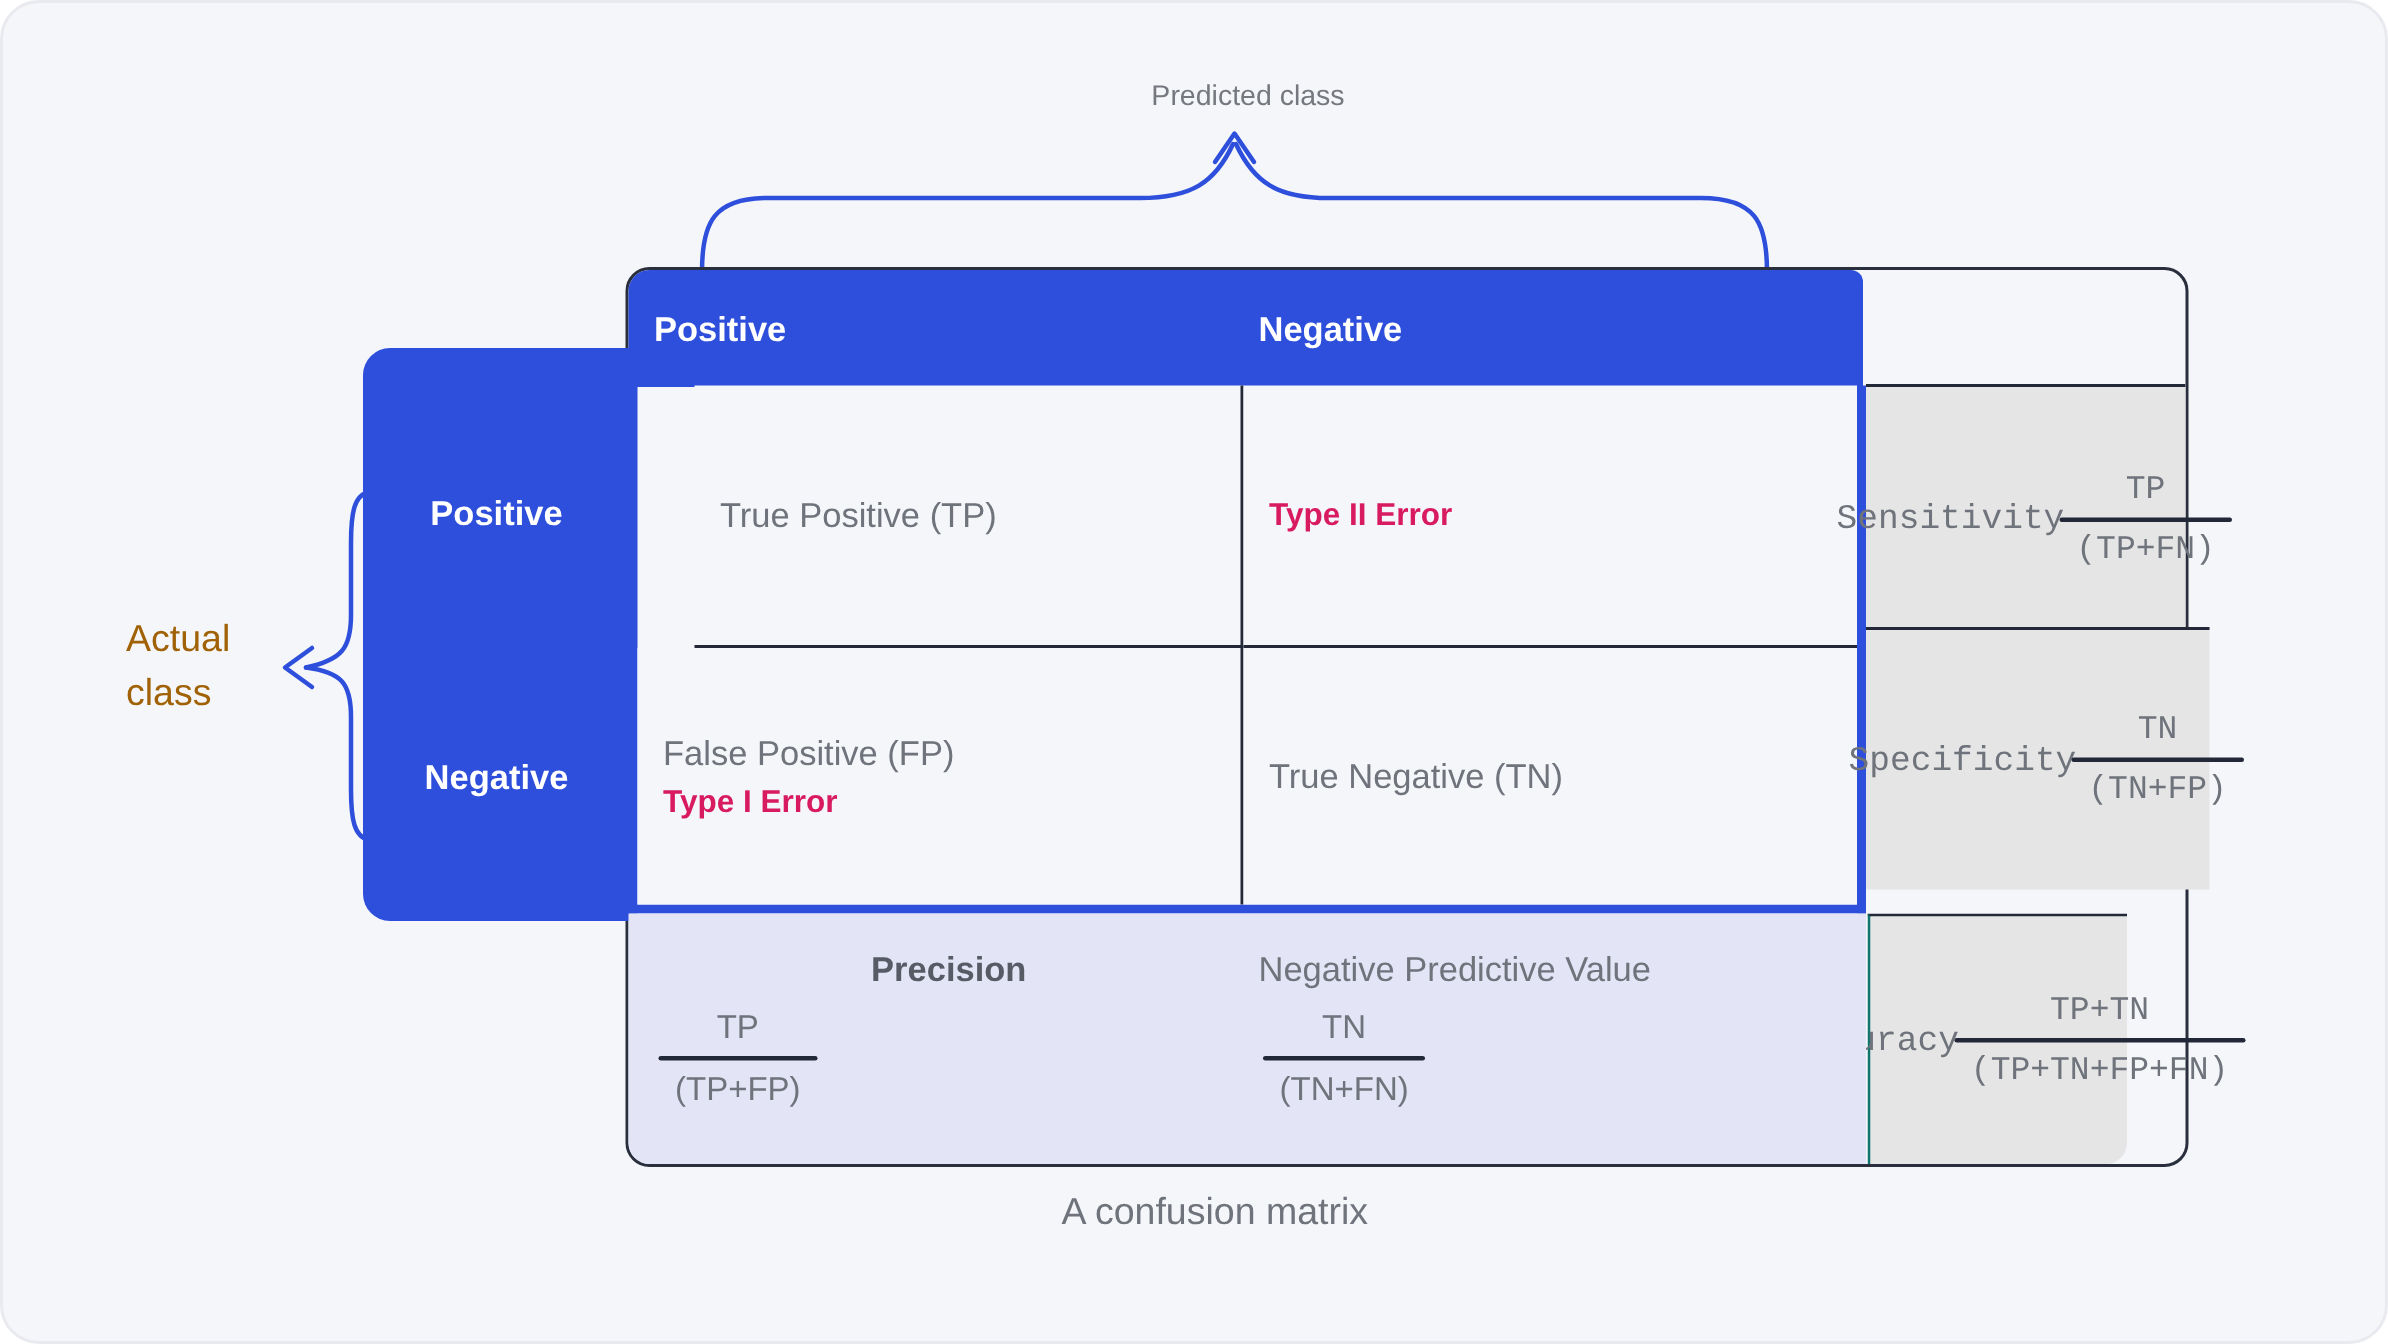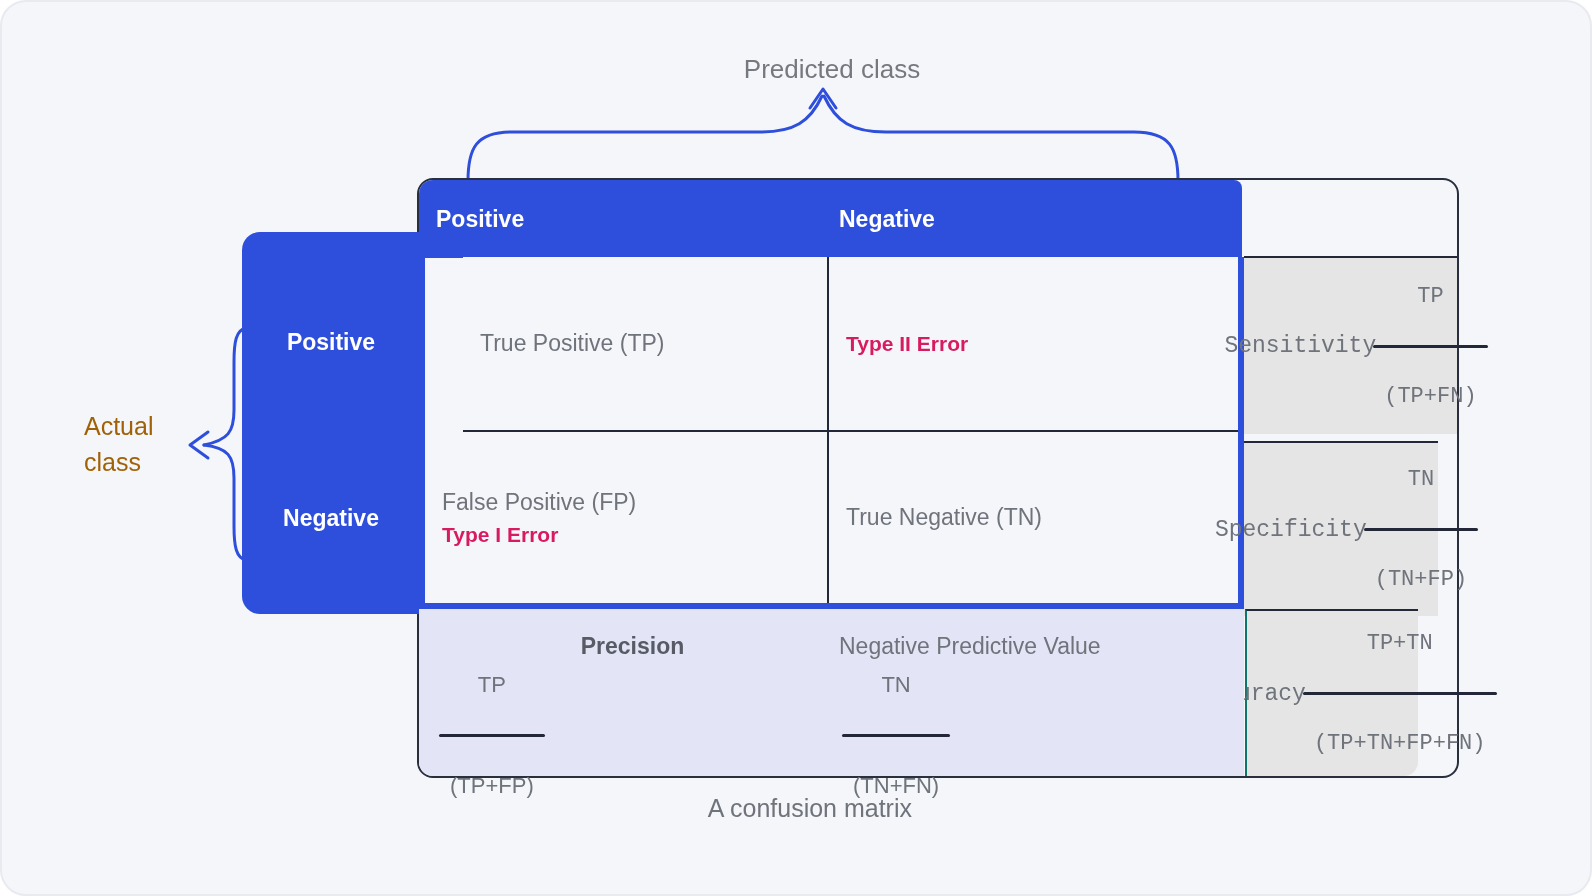--- a/index.html
+++ b/index.html
@@ -10,21 +10,21 @@
     border:2px solid #E8EAEF;
     border-radius:26px;
     overflow:hidden;
     box-sizing:border-box;
     font-family:"Liberation Sans", sans-serif;
     color:#6F737B;
   }
   .abs{position:absolute;}
 
   
-  .predicted-label{left:700px;top:52px;width:260px;text-align:center;font-size:26px;color:#75787F;}
+  .predicted-label{left:700px;top:52px;width:260px;text-align:center;font-size:19px;color:#75787F;}
   .actual-label{left:82px;top:406px;font-size:25px;color:#a16207;line-height:36px;}
 
   
   .outer-table{
     left:415px;top:176px;width:1042px;height:600px;
     border:2px solid #2A2F3E;border-radius:16px;
     background:#F5F6FA;box-sizing:border-box;
   }
 
   
@@ -72,38 +72,38 @@
   .cell-fp{border-right:2px solid #232838;}
   .error-text{color:#D81B60;font-weight:bold;font-size:21px;}
 
   
   .metric-cell{
     background:#e5e5e5;box-sizing:border-box;
     display:flex;flex-direction:row;align-items:center;justify-content:center;
     gap:8px;font-size:23px;color:#6F737B;font-family:Liberation Mono, monospace;
   }
   .metric-sens{left:1242px;top:254px;width:213px;height:178px;border-top:2px solid #232838;}
-  .metric-spec{left:1242px;top:439px;width:194px;height:175px;border-top:2px solid #232838;justify-content:center;}
+  .metric-spec{left:1242px;top:416px;width:229px;height:175px;border-top:2px solid #232838;justify-content:center;}
   .metric-acc{left:1243px;top:607px;width:173px;height:167px;border-top:2px solid #232838;border-left:2px solid #0f766e;border-radius:0 0 14px 0;padding-left:16px;}
 
   
   .bottom-row{
     left:417px;top:607px;width:825px;height:167px;
     background:#E3E5F6;border-radius:0 0 0 14px;
     display:flex;box-sizing:border-box;
   }
   .bcell{box-sizing:border-box;padding:24px 0 0 17px;display:flex;flex-direction:column;font-size:23px;color:#6F737B;}
   .bcell-precision{width:410px;text-align:center;}
   .bcell-npv{flex:1;padding-left:10px;}
   .bcell .metric-title{margin-bottom:12px;}
   .precision-title{font-weight:bold;color:#565B66;}
   .bcell .frac{align-self:flex-start;margin-left:14px;}
 
   
-  .frac{display:flex;flex-direction:column;align-items:center;font-size:22px;color:#6F737B;width:max-content;gap:30px;}
+  .frac{display:flex;flex-direction:column;align-items:center;font-size:22px;color:#6F737B;width:max-content;}
   .frac .bar{align-self:stretch;height:3px;background:#232838;margin:6px -11px;border-radius:2px;}
 
   .caption{left:660px;top:792px;width:250px;text-align:right;font-size:25px;color:#6F737B;}
 
   svg.brace{overflow:visible;}
 </style>
 </head>
 <body>
 
 <div class="card">

